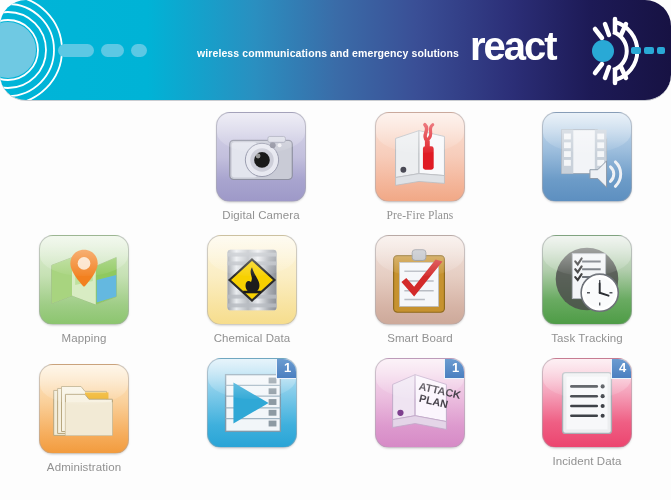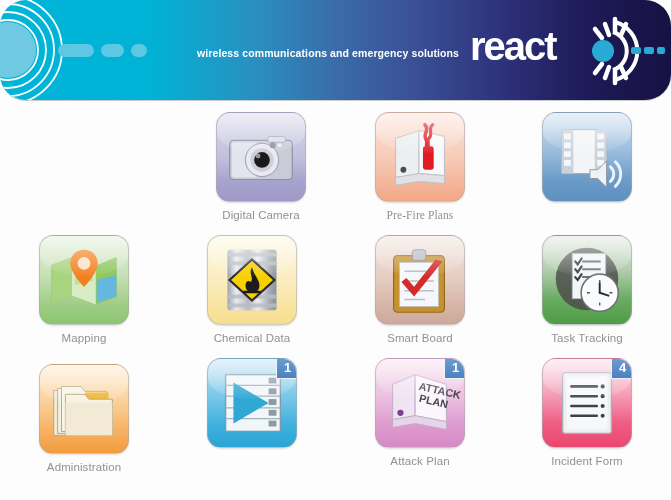--- a/index.html
+++ b/index.html
@@ -381,21 +381,20 @@
         <path d="M17 62 L40 58 L72 64 L72 72 L40 66 L17 70 Z" fill="#e4d5e8" stroke="#c0a8c8" stroke-width="0.8"></path>
         <circle cx="25" cy="55" r="3.2" fill="#7e3f8e"></circle>
         <g transform="rotate(13 55 38)" fill="#46414a" font-family="Liberation Sans, sans-serif" font-weight="bold" font-size="11">
           <text x="42" y="34">ATTACK</text>
           <text x="45" y="46">PLAN</text>
         </g>
       </svg>
       <div class="gloss"></div>
       <div class="badge">1</div>
     </div>
-    <div class="label">Attack Plan</div>
   </div>
 
   <div class="cell" style="left:503px; top:257px;">
     <div class="tile bg-crimson">
       <svg class="glyph" viewBox="0 0 90 90">
         <rect x="20" y="14" width="50" height="62" rx="3" fill="#eceef0" stroke="#a9aeb5" stroke-width="1.4"></rect>
         <rect x="24" y="18" width="42" height="54" fill="#f7f8fa"></rect>
         <g stroke="#3e4248" stroke-width="2.6" stroke-linecap="round">
           <line x1="29" y1="28" x2="55" y2="28"></line>
             <line x1="29" y1="38" x2="55" y2="38"></line>
@@ -405,16 +404,16 @@
         <g fill="#3e4248">
           <circle cx="61" cy="28" r="2.1"></circle>
             <circle cx="61" cy="38" r="2.1"></circle>
           <circle cx="61" cy="48" r="2.1"></circle>
             <circle cx="61" cy="58" r="2.1"></circle>
         </g>
       </svg>
       <div class="gloss"></div>
       <div class="badge">4</div>
     </div>
-    <div class="label">Incident Form</div>
+    <div class="label">Incident Data</div>
   </div>
 
 </div>
 
 </body></html>

